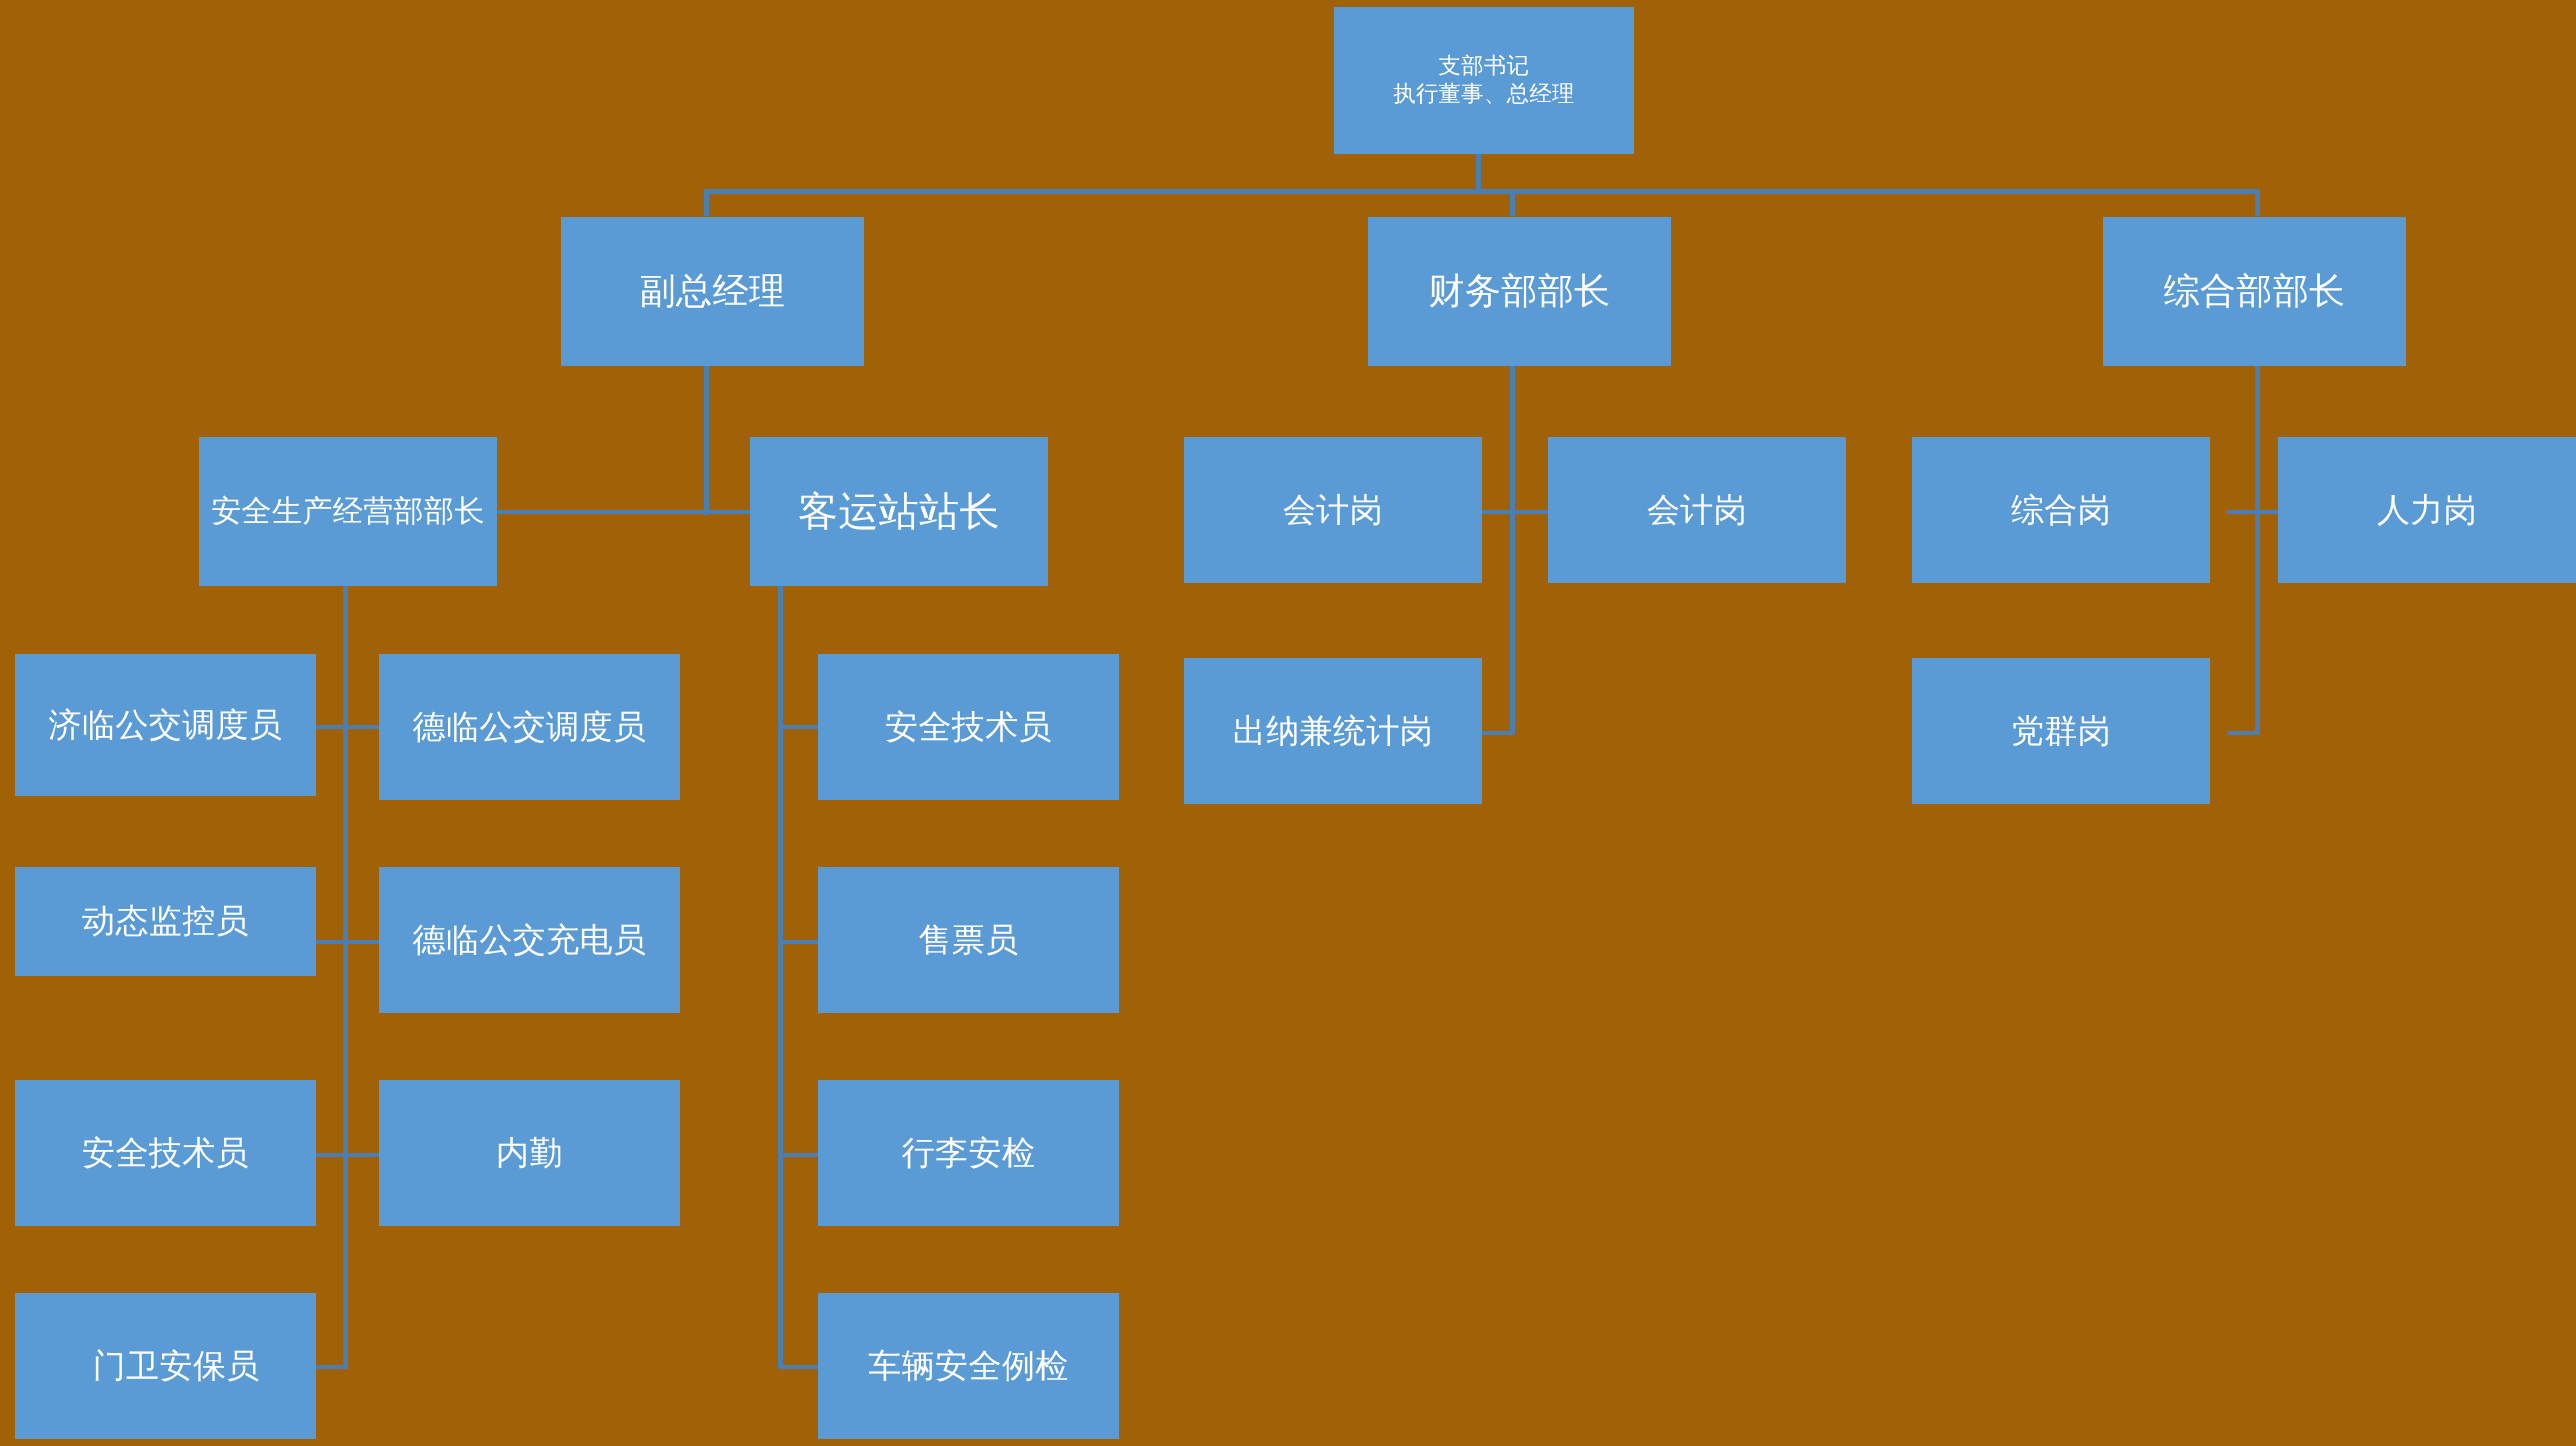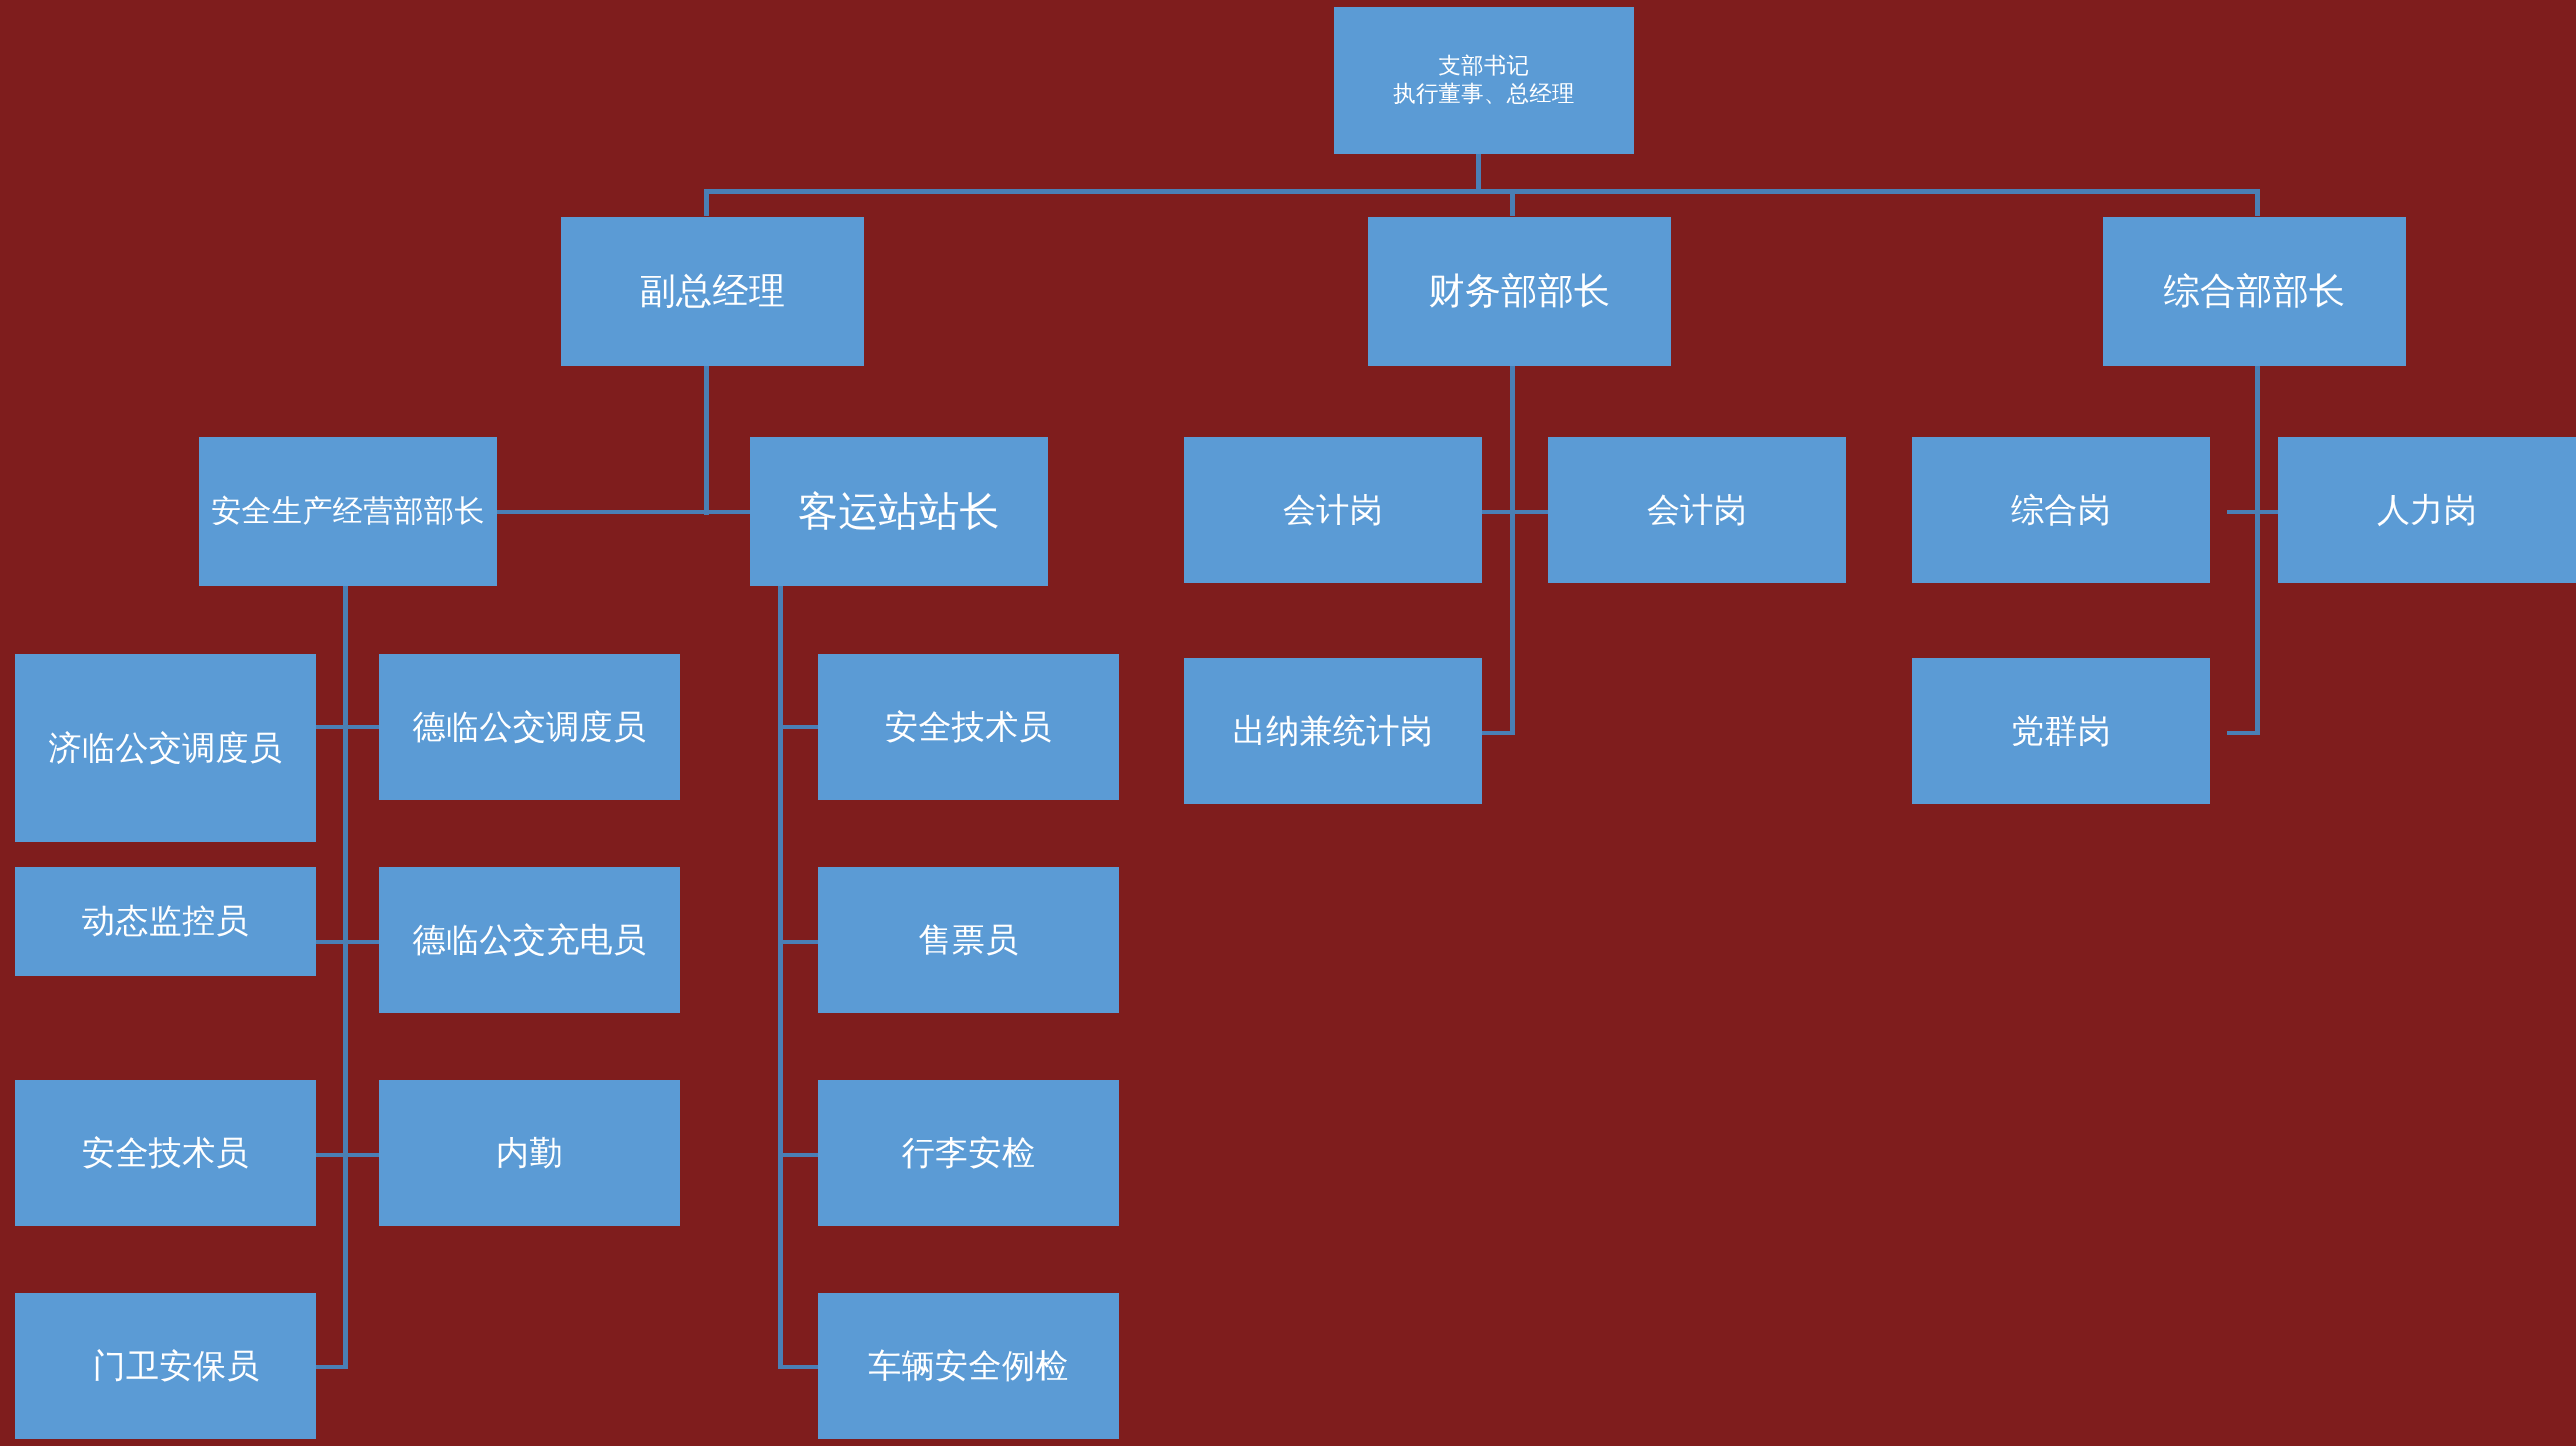--- a/index.html
+++ b/index.html
@@ -4,21 +4,21 @@
 <style>
   html, body {
     margin: 0;
     padding: 0;
     background: #ffffff;
   }
   #canvas {
     position: relative;
     width: 2576px;
     height: 1446px;
-    background: #7f1d1d;
+    background: #a16207;
     overflow: hidden;
     font-family: "Liberation Sans", "DejaVu Sans", sans-serif;
   }
   .node {
     position: absolute;
     background: #5b9bd5;
     color: #ffffff;
     display: flex;
     align-items: center;
     justify-content: center;
@@ -97,21 +97,21 @@
     <span class="node-label">综合部部长</span>
   </div>
 
   <div class="node fs-l3sm" style="left:199px; top:437px; width:298px; height:149px;">
     <span class="node-label">安全生产经营部部长</span>
   </div>
   <div class="node fs-l3" style="left:750px; top:437px; width:298px; height:149px;">
     <span class="node-label">客运站站长</span>
   </div>
 
-  <div class="node fs-leaf" style="left:15px; top:654px; width:301px; height:188px;">
+  <div class="node fs-leaf" style="left:15px; top:654px; width:301px; height:142px;">
     <span class="node-label">济临公交调度员</span>
   </div>
   <div class="node fs-leaf" style="left:379px; top:654px; width:301px; height:146px;">
     <span class="node-label">德临公交调度员</span>
   </div>
   <div class="node fs-leaf" style="left:15px; top:867px; width:301px; height:109px;">
     <span class="node-label">动态监控员</span>
   </div>
   <div class="node fs-leaf" style="left:379px; top:867px; width:301px; height:146px;">
     <span class="node-label">德临公交充电员</span>

